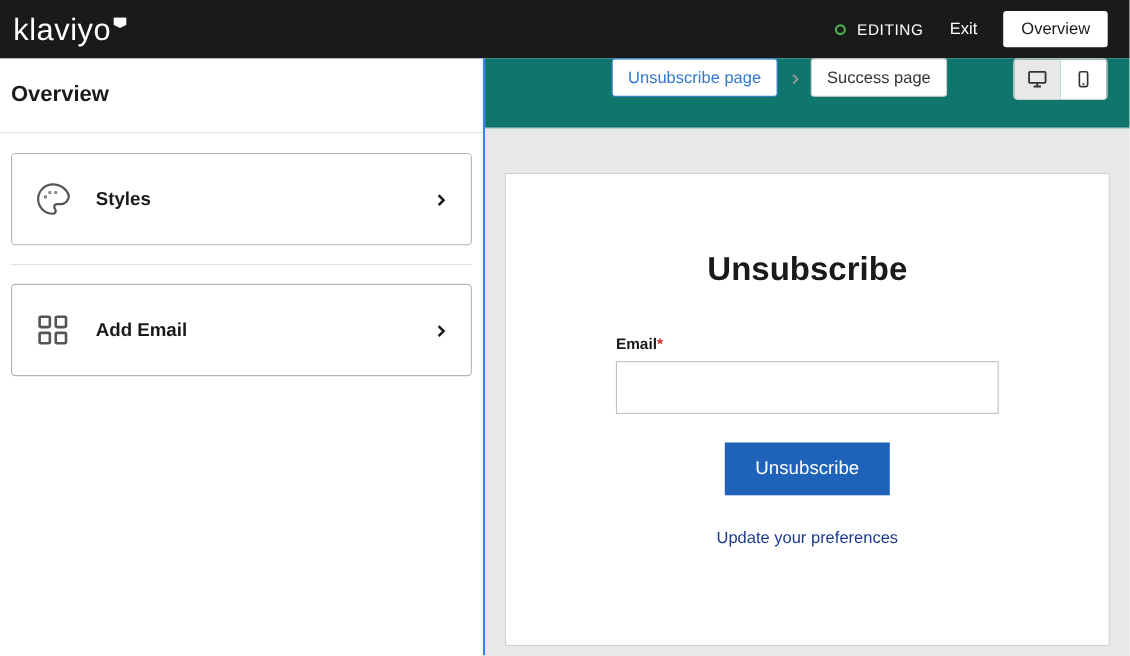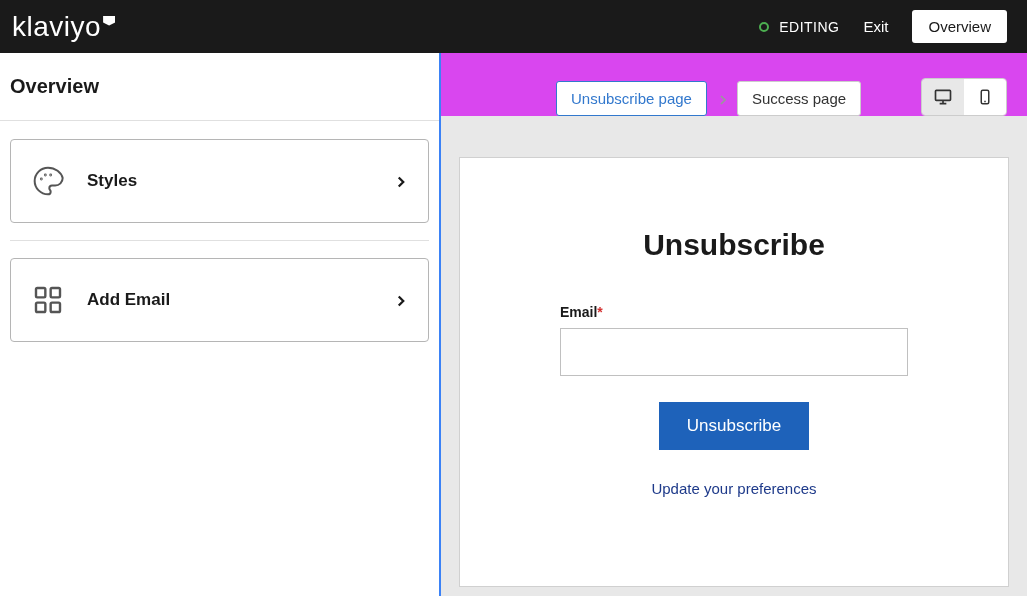--- a/index.html
+++ b/index.html
@@ -21,21 +21,21 @@
     .sidebar-header { padding: 22px 10px 22px 10px; border-bottom: 1px solid #e0e0e0; }
     .overview-title { font-size: 20px; font-weight: 600; color: #1a1a1a; }
     .sidebar-body { padding: 18px 10px; }
     .panel-card { border: 1px solid #b5b5b5; border-radius: 4px; padding: 24px 20px; display: flex; align-items: center; gap: 22px; cursor: pointer; margin-bottom: 0; }
     .panel-card + .divider { border: none; border-top: 1px solid #e0e0e0; margin: 17px 0; }
     .panel-icon { width: 34px; height: 34px; display: flex; align-items: center; justify-content: center; }
     .panel-label { font-size: 17px; font-weight: 600; color: #1a1a1a; flex: 1; }
     .chevron-right { width: 16px; height: 16px; }
     
     .canvas-area { flex: 1; display: flex; flex-direction: column; }
-    .canvas-toolbar { height: 64px; display: flex; align-items: flex-end; justify-content: space-between; padding: 0 20px; border-bottom: 1px solid #e8e8e8; background: #d946ef; }
+    .canvas-toolbar { height: 64px; display: flex; align-items: flex-start; justify-content: space-between; padding: 0 20px; border-bottom: 1px solid #e8e8e8; background: #0f766e; }
     .toolbar-center { display: flex; align-items: center; gap: 8px; margin-left: 95px; }
     .tab-btn { padding: 8px 14px; font-size: 15px; border: 1px solid transparent; border-radius: 3px; background: white; cursor: pointer; }
     .tab-btn.active { border-color: #3278cd; color: #3278cd; font-weight: 500; }
     .tab-btn.inactive { border-color: #ccc; color: #333; }
     .chevron-sep { width: 14px; height: 14px; color: #999; }
     .device-toggle { display: flex; border: 1px solid #ccc; border-radius: 4px; overflow: hidden; }
     .device-btn { width: 42px; height: 36px; display: flex; align-items: center; justify-content: center; background: white; border: none; cursor: pointer; }
     .device-btn.active { background: #e8e8e8; }
     
     .canvas-bg { flex: 1; background: #e8e8e8; padding: 40px 18px 10px 18px; overflow: auto; }

